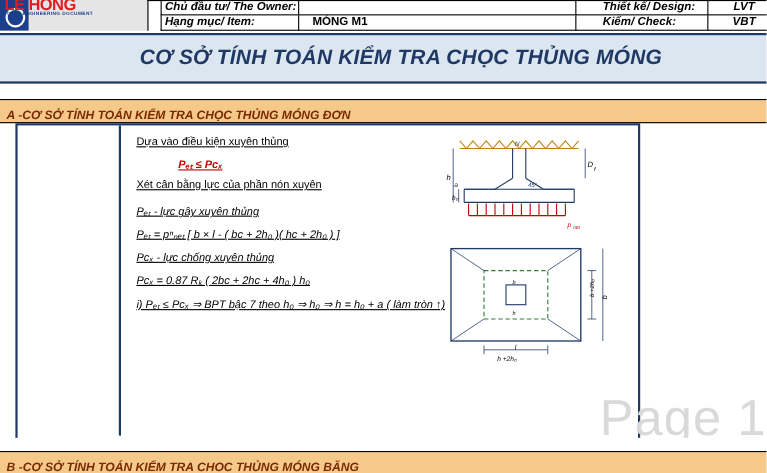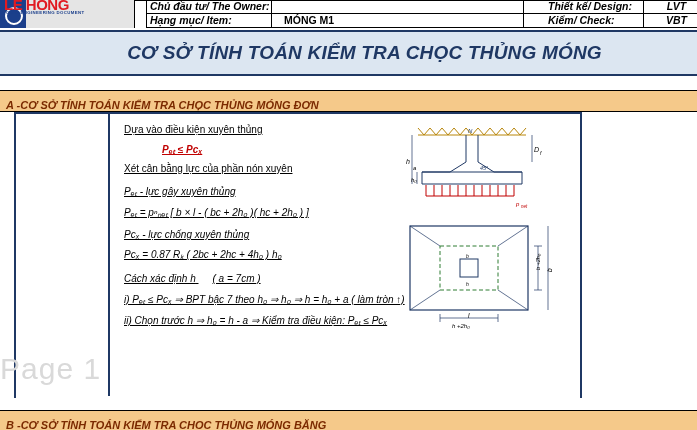--- a/index.html
+++ b/index.html
@@ -86,22 +86,22 @@
   .red{color:#c00000;font-style:italic;font-weight:bold;}
   .ital{font-style:italic;}
   .u{text-decoration:underline;}
 
   
   .draw1{position:absolute;left:272px;top:8px;width:182px;height:88px;}
   .draw2{position:absolute;left:272px;top:104px;width:182px;height:118px;}
 
   
   .page-wm{
-    position:absolute;left:0;top:352px;width:697px;text-align:left;
-    font-size:30px;color:#d9d9d9;font-family:"Liberation Sans",sans-serif;
+    position:absolute;left:0;top:352px;width:697px;text-align:right;
+    font-size:46px;color:#d9d9d9;font-family:"Liberation Sans",sans-serif;
     letter-spacing:1px;font-weight:normal;
   }
   .bottom-white{
     position:absolute;left:0;top:398px;width:697px;height:12px;background:#fff;
   }
 </style>
 </head>
 <body>
 
 <div class="hdr">
@@ -137,26 +137,21 @@
   <div class="inner">
 
     <div class="fcol">
       <div class="fl">Dựa vào điều kiện xuyên thủng</div>
       <div class="fl red" style="margin-left:38px;">Pₑₜ ≤ Pᴄₓ</div>
       <div class="fl">Xét cân bằng lực của phần nón xuyên</div>
       <div class="fl ital" style="margin-top:10px;">Pₑₜ - lực gây xuyên thủng</div>
       <div class="fl ital">Pₑₜ = pⁿₙₑₜ [ b × l - ( bᴄ + 2h₀ )( hᴄ + 2h₀ ) ]</div>
       <div class="fl ital" style="margin-top:10px;">Pᴄₓ - lực chống xuyên thủng</div>
       <div class="fl ital">Pᴄₓ = 0.87 Rₖ ( 2bᴄ + 2hᴄ + 4h₀ ) h₀</div>
-      <div class="fl" style="margin-top:12px;">
-        <span class="u ital">Cách xác định h</span>
-        <span class="ital" style="margin-left:14px;">( a = 7cm )</span>
-      </div>
       <div class="fl ital" style="width:420px;margin-top:8px;">i)   Pₑₜ ≤ Pᴄₓ  ⇒  BPT bậc 7 theo h₀   ⇒  h₀   ⇒ h = h₀ + a   ( làm tròn ↑)</div>
-      <div class="fl ital" style="width:420px;margin-top:6px;">ii)  Chọn trước h  ⇒ h₀ = h - a   ⇒ Kiểm tra điều kiện:    Pₑₜ ≤ Pᴄₓ</div>
     </div>
 
     <svg class="draw1" viewBox="0 0 182 88">
 
       <g stroke="#b8860b" stroke-width="1" fill="none">
         <path d="M36 6 L42 13 L48 6 L54 13 L60 6 L66 13 L72 6 L78 13 L84 6 L90 13 L96 6 L102 13 L108 6 L114 13 L120 6 L126 13 L132 6 L138 13 L144 6"></path>
         <line x1="36" y1="13" x2="144" y2="13"></line>
       </g>
 
       <g stroke="#1f3864" stroke-width="1" fill="none">

